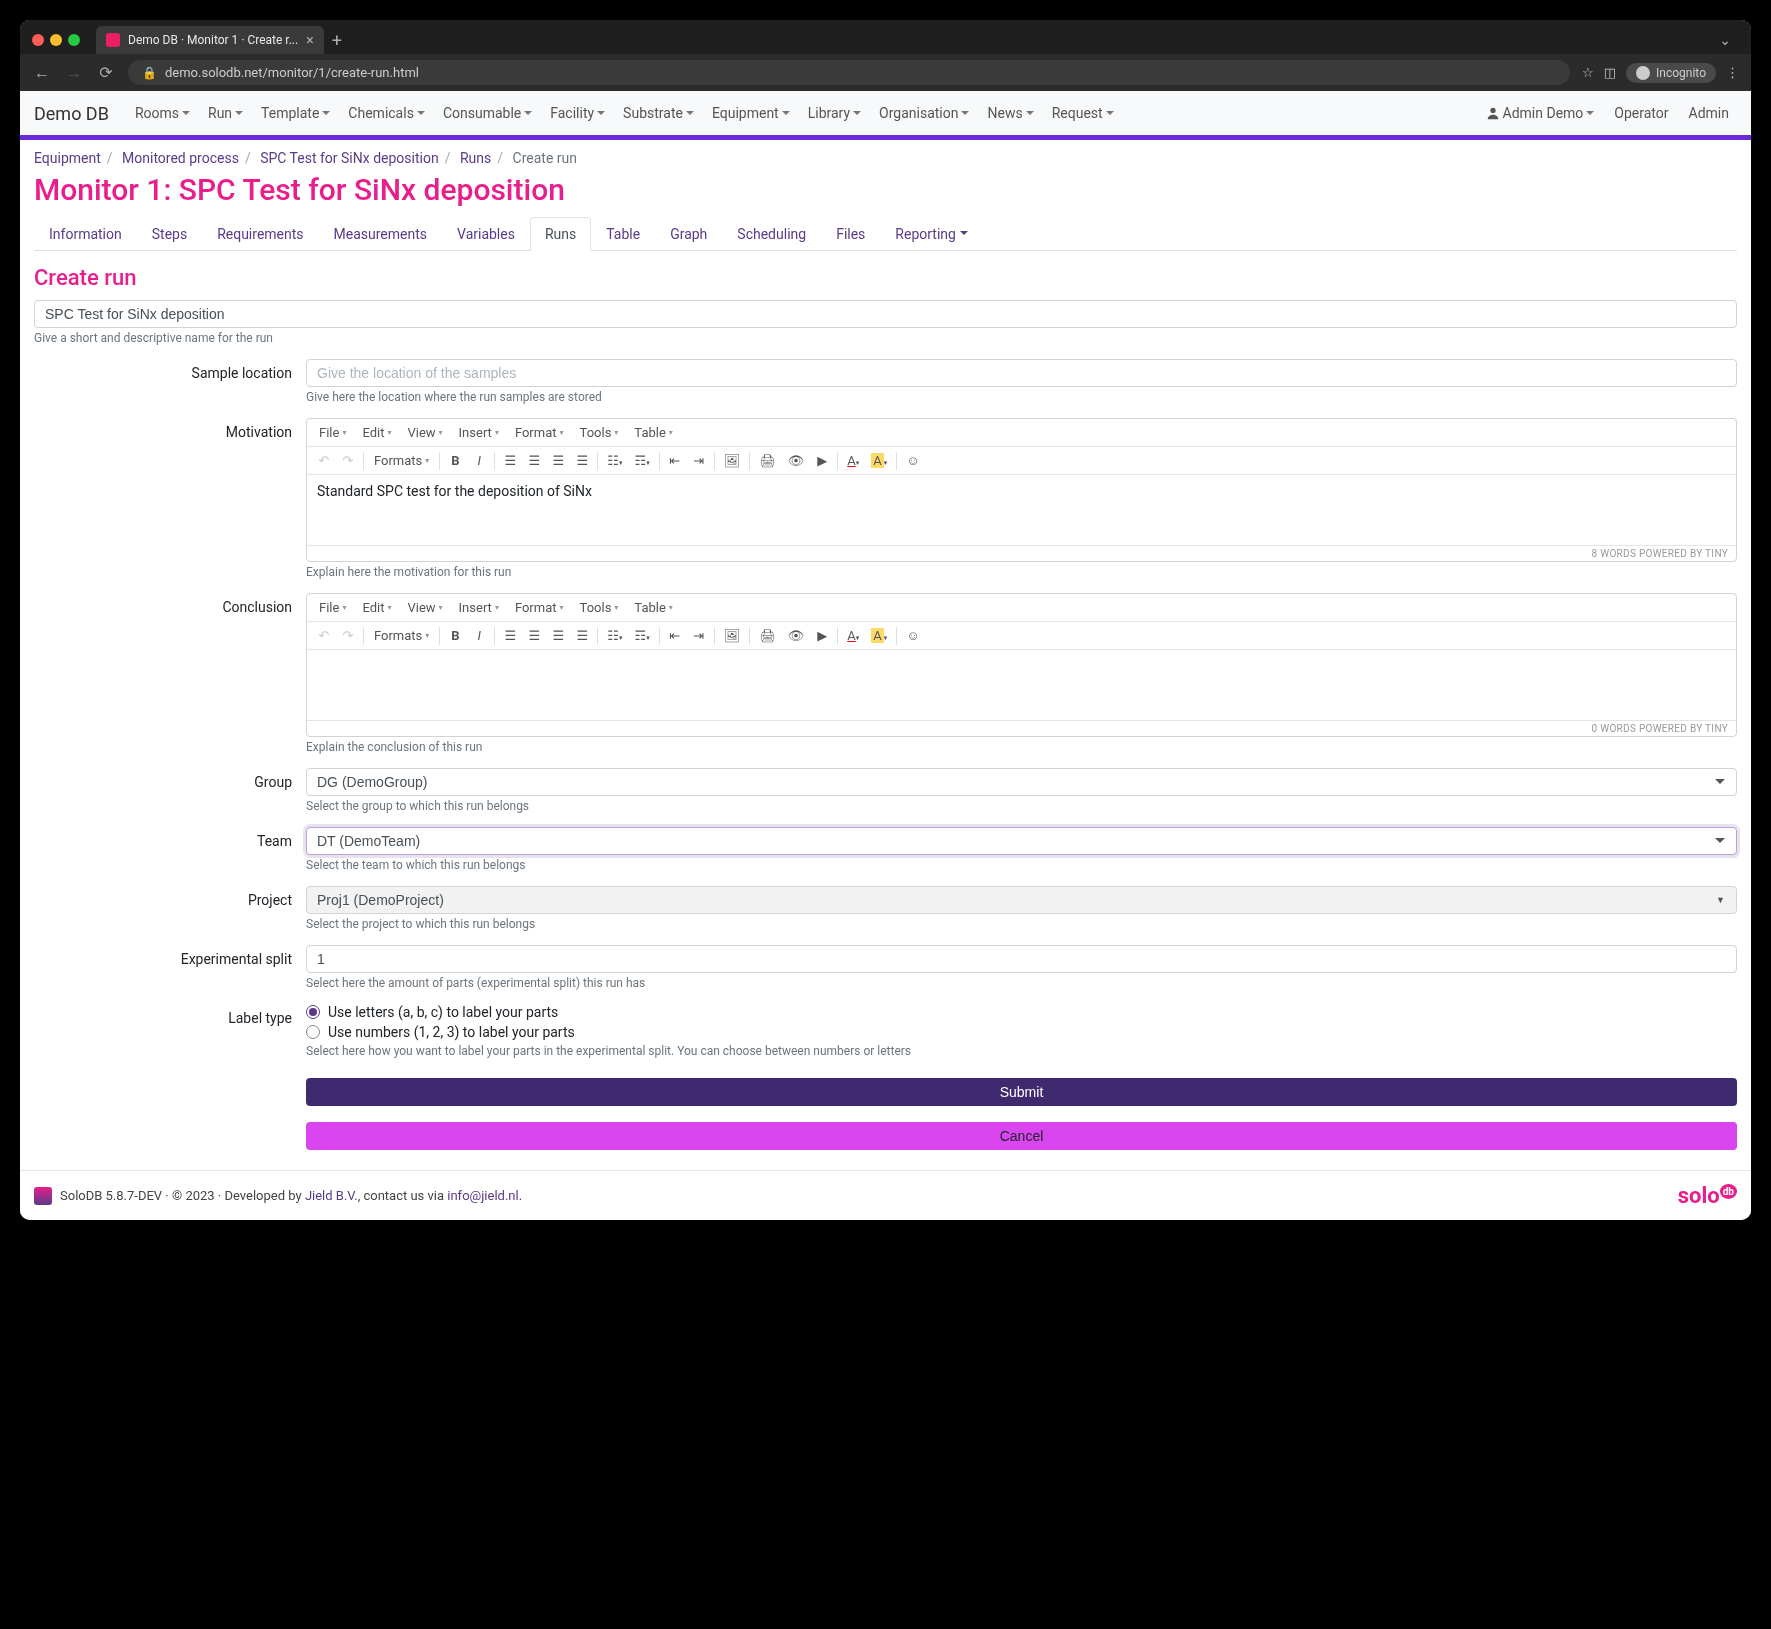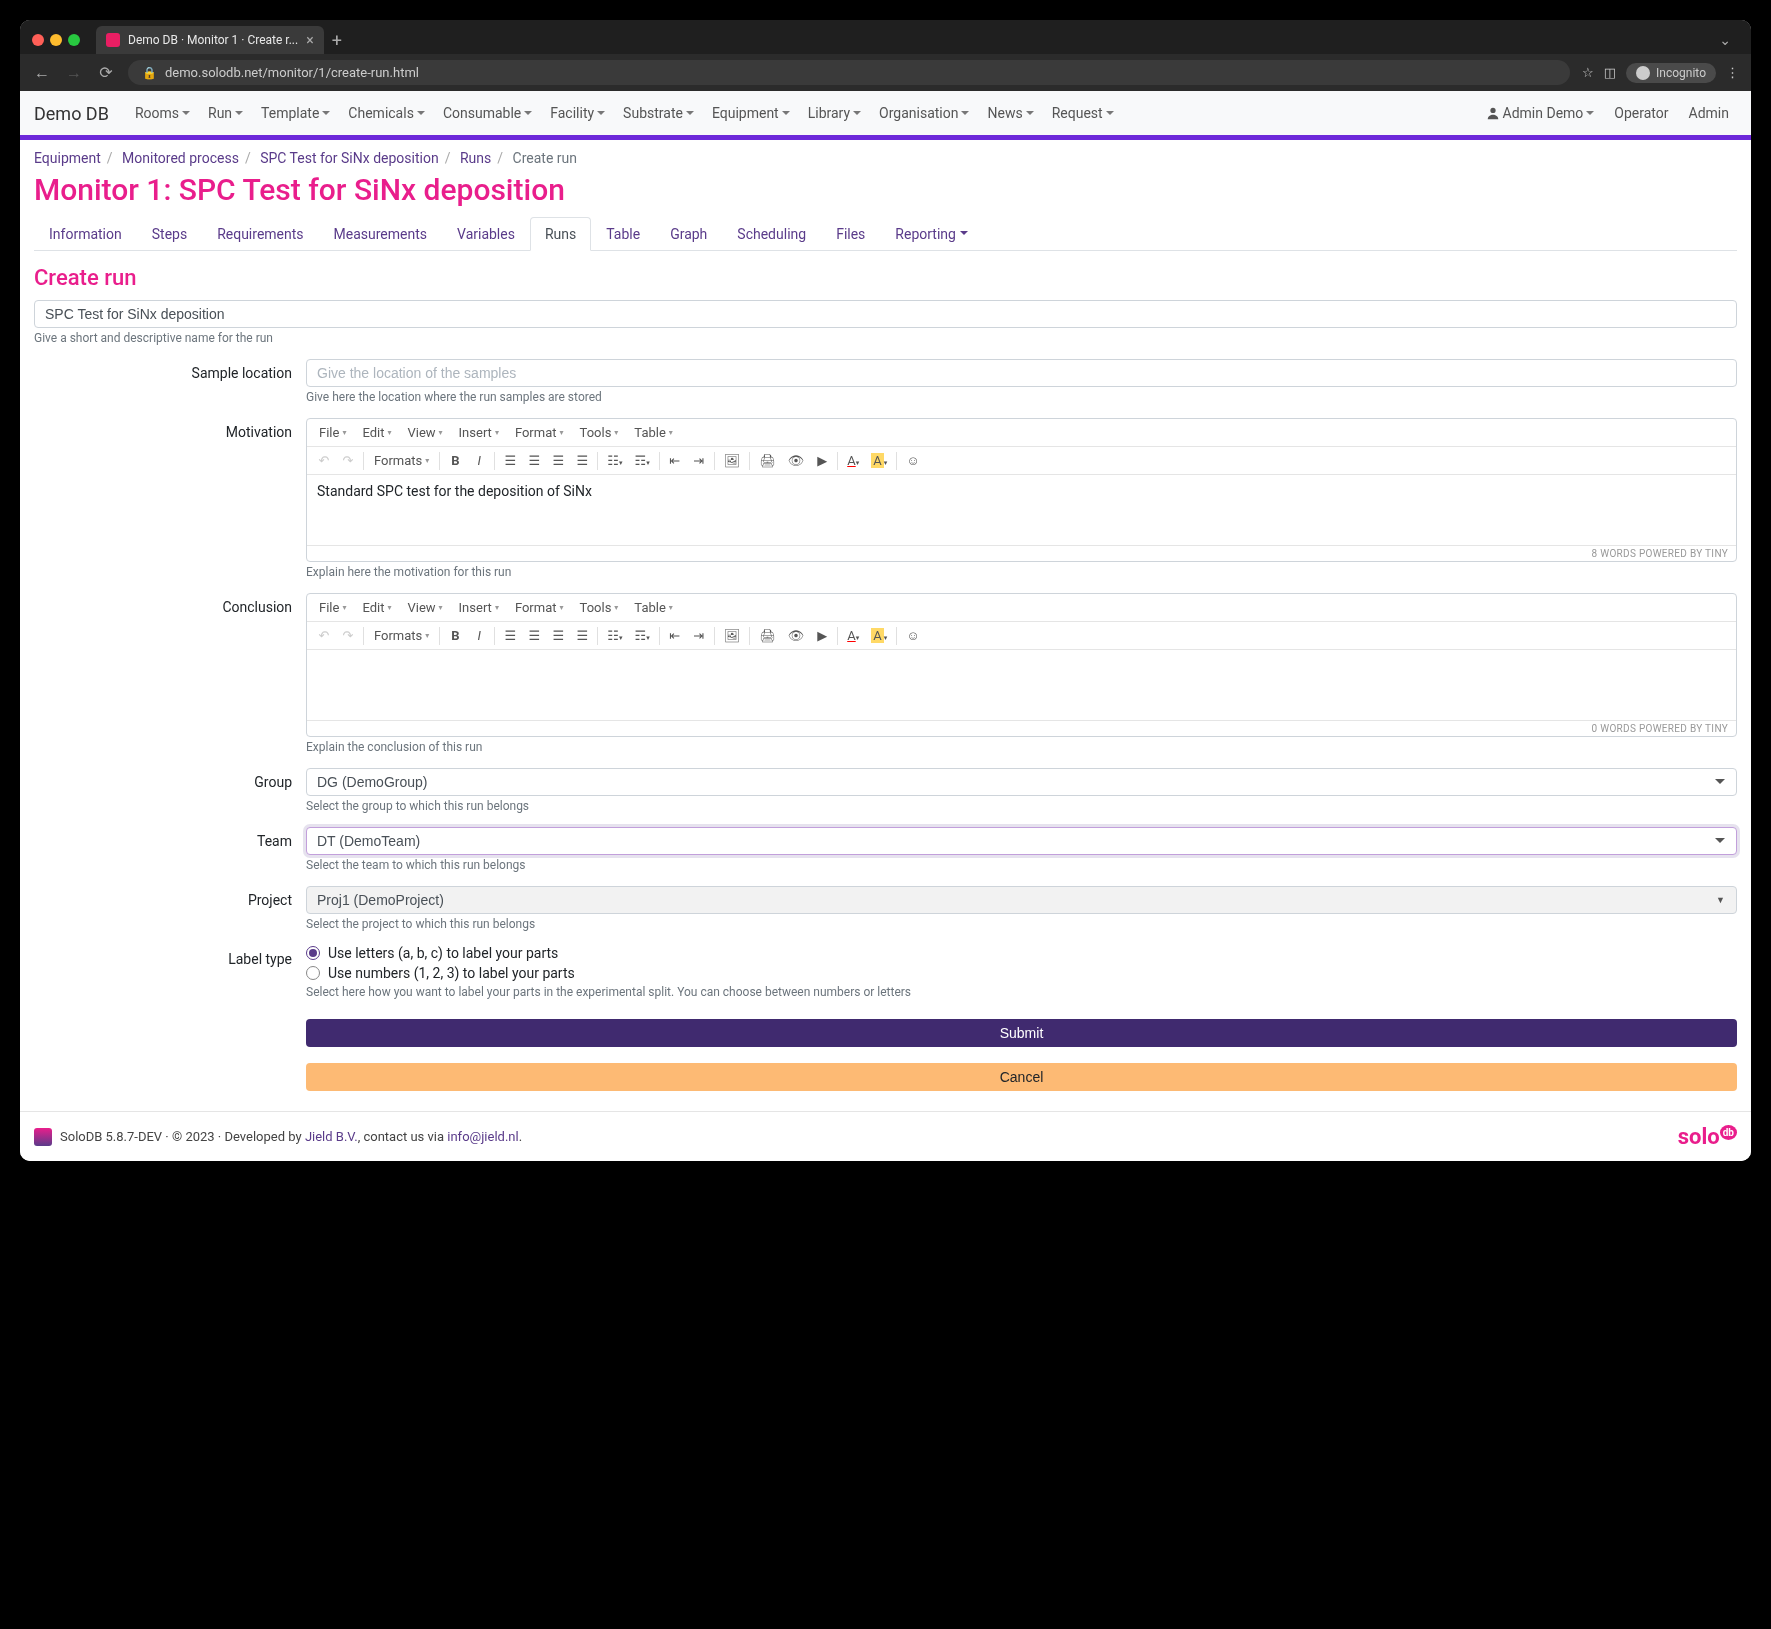--- a/index.html
+++ b/index.html
@@ -109,21 +109,21 @@
 }
 .select-alt::after { border: none; content: "▼"; font-size: 9px; color: #555; transform: translateY(-50%); }
 
 .radio-row { display: flex; align-items: center; gap: 8px; margin-bottom: 4px; font-size: 14px; }
 .radio { width: 14px; height: 14px; border: 1px solid #888; border-radius: 50%; display: inline-flex; align-items: center; justify-content: center; }
 .radio.checked { border-color: #5a3b8a; }
 .radio.checked::after { content: ""; width: 8px; height: 8px; background: #5a3b8a; border-radius: 50%; }
 
 .btn { padding: 6px 14px; border-radius: 4px; font-size: 14px; cursor: pointer; border: none; }
 .btn-primary { background: #402a6f; color: #fff; }
-.btn-warning { background: #fdba74; color: #212529; }
+.btn-warning { background: #d946ef; color: #212529; }
 .btn-row { display: flex; gap: 16px; margin-top: 10px; margin-left: 272px; flex-direction: column; }
 
 .footer {
   display: flex; align-items: center; padding: 12px 14px;
   border-top: 1px solid #e5e5e5; background: #fff; font-size: 13px; color: #444;
 }
 .footer a { color: #5a3b8a; text-decoration: none; }
 .footer .logo { margin-left: auto; color: #e91e8c; font-weight: 700; font-size: 22px; }
 .footer .logo .db { background: #e91e8c; color: #fff; border-radius: 50%; font-size: 10px; padding: 2px 3px; vertical-align: super; }
 .footer-icon { width: 18px; height: 18px; background: linear-gradient(#e91e8c, #5a3b8a); border-radius: 3px; margin-right: 8px; }
@@ -437,20 +437,27 @@
     <div class="form-row">
       <div class="form-label">Project</div>
       <div class="form-field">
         <div class="select-wrap select-alt">
           <input class="form-control" readonly="" style="background: rgb(242, 242, 242);" value="Proj1 (DemoProject)">
         </div>
         <div class="help-text">Select the project to which this run belongs</div>
       </div>
     </div>
 
+    <div class="form-row">
+      <div class="form-label">Experimental split</div>
+      <div class="form-field">
+        <input class="form-control" value="1" style="">
+        <div class="help-text">Select here the amount of parts (experimental split) this run has</div>
+      </div>
+    </div>
 
     <div class="form-row">
       <div class="form-label">Label type</div>
       <div class="form-field">
         <div class="radio-row">
           <span class="radio checked"></span>
           <span>Use letters (a, b, c) to label your parts</span>
         </div>
         <div class="radio-row">
           <span class="radio"></span>

